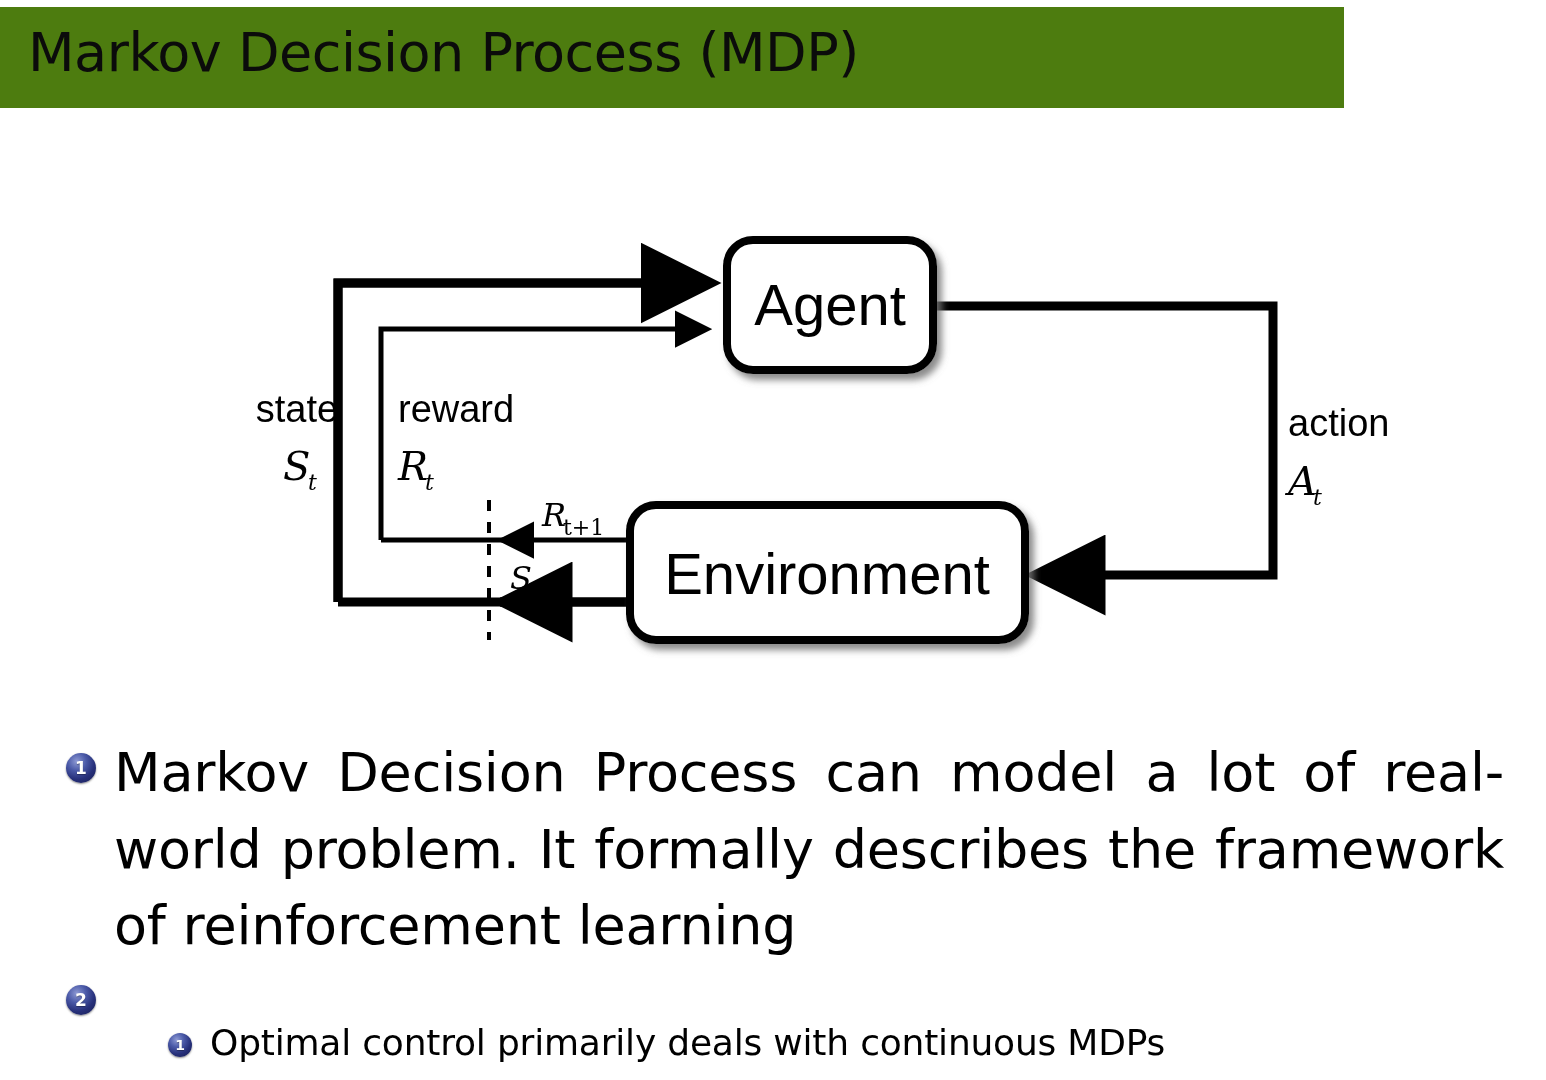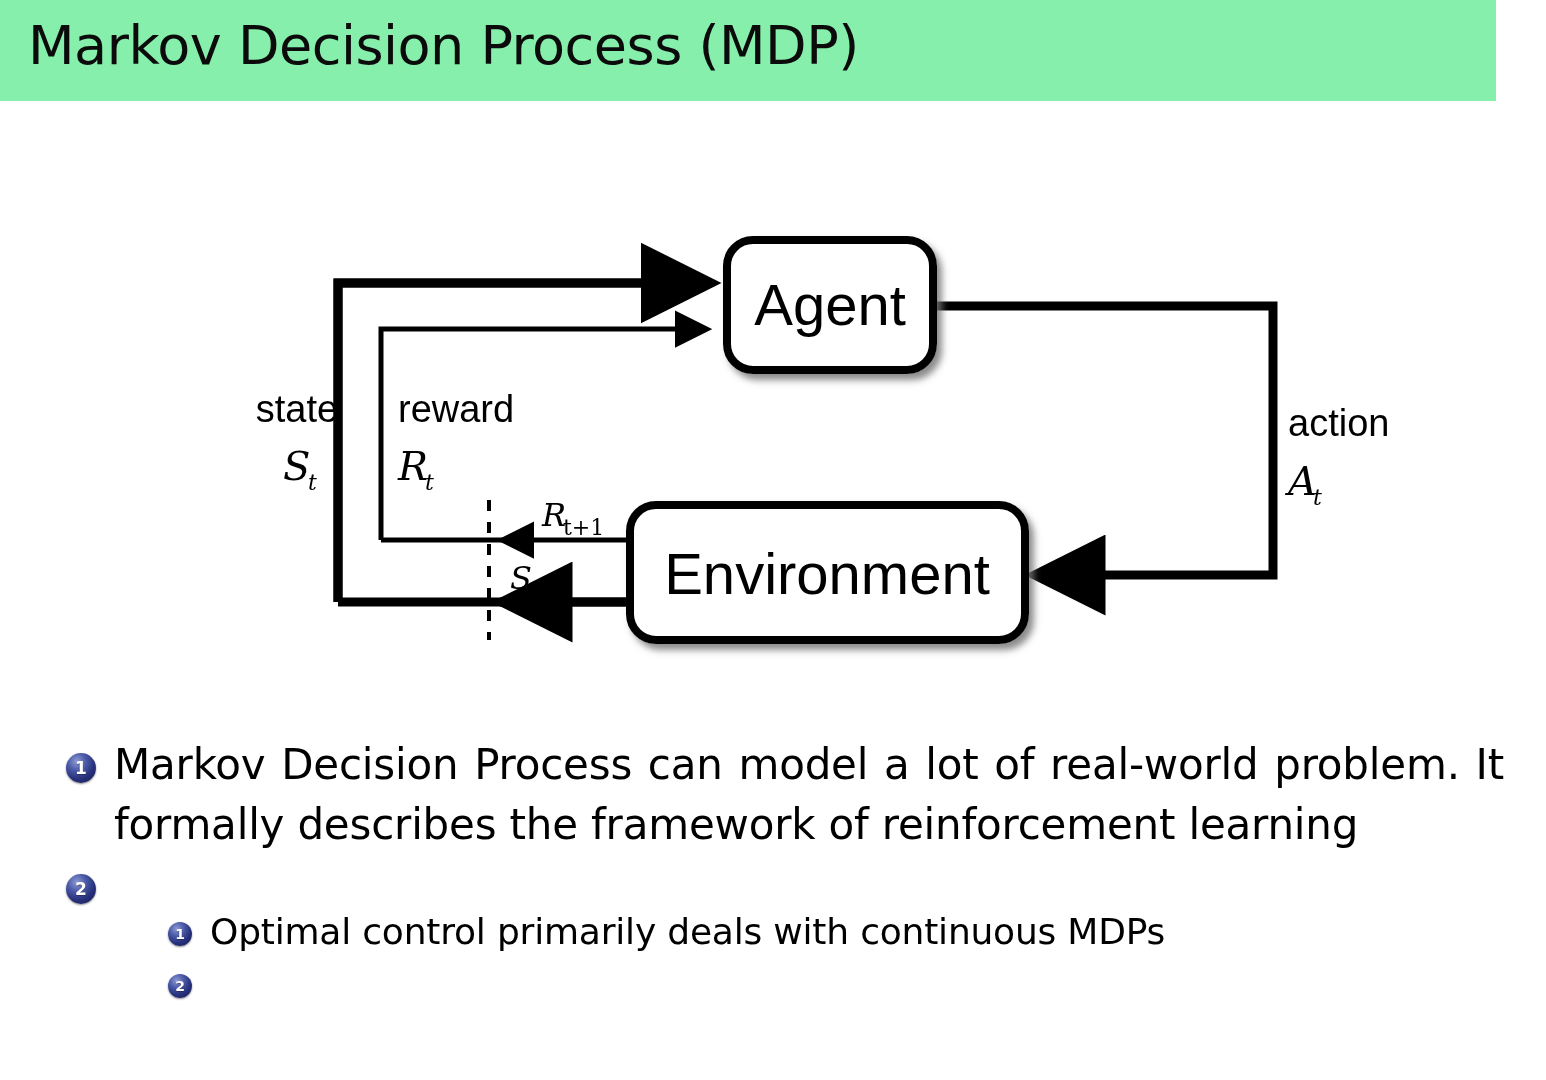--- a/index.html
+++ b/index.html
@@ -12,24 +12,24 @@
     height: 1080px;
     position: relative;
     overflow: hidden;
     font-family: "DejaVu Sans", sans-serif;
     color: #000000;
   }
 
   
   #title-bar {
     position: absolute;
-    left: 0; top: 0;
-    width: 1496px;
+    left: 0; top: 7px;
+    width: 1344px;
     height: 101px;
-    background: #86efac;
+    background: #4d7c0f;
   }
   #title-text {
     position: absolute;
     left: 28px;
     top: 14px;
     font-family: "DejaVu Sans", sans-serif;
     font-size: 54px;
     font-weight: 400;
     letter-spacing: -0.5px;
     color: #0b0b0b;
@@ -118,21 +118,21 @@
     width: 24px; height: 24px;
     font-size: 14px;
     margin-top: 16px;
   }
 
   .btext {
     font-family: "DejaVu Sans", sans-serif;
     color: #000;
   }
   .lvl1 .btext {
-    font-size: 42px;
+    font-size: 54px;
     line-height: 1.42;
     margin-left: 18px;
     width: 1390px;
     text-align: justify;
     letter-spacing: -0.2px;
   }
   .lvl2 .btext {
     font-size: 36px;
     line-height: 1.45;
     margin-left: 18px;

